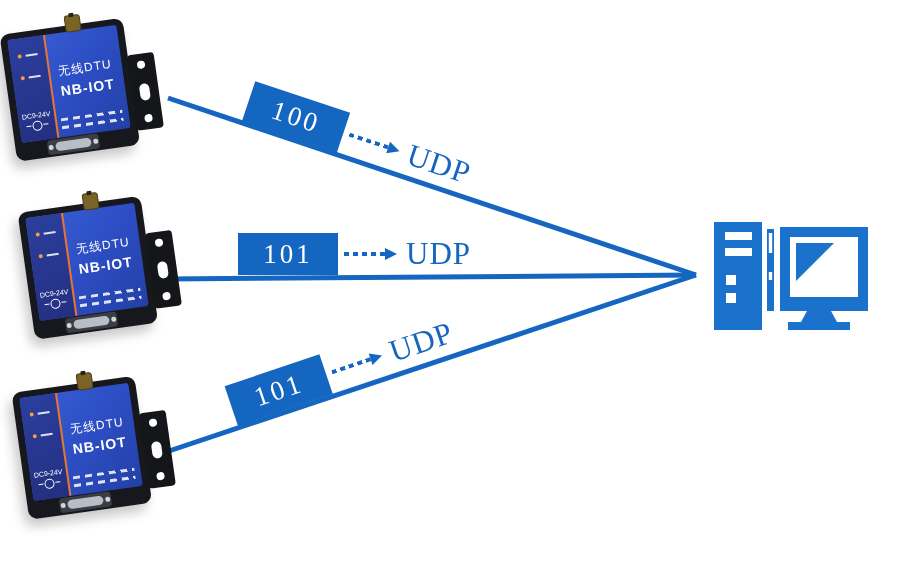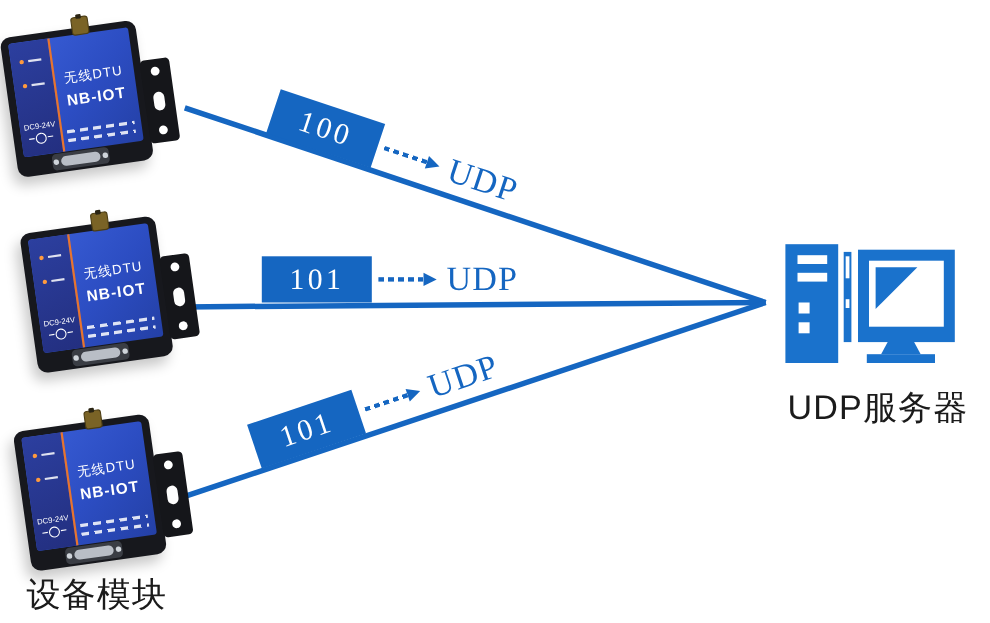--- a/index.html
+++ b/index.html
@@ -203,16 +203,14 @@
       <rect x="25" y="48" width="27" height="8"></rect>
       <rect x="26" y="75" width="10" height="10"></rect>
       <rect x="26" y="93" width="10" height="10"></rect>
       <rect x="68.8" y="33" width="3.4" height="20"></rect>
       <rect x="68.8" y="72" width="3.4" height="8"></rect>
       <rect x="90" y="37" width="68" height="60"></rect>
     </g>
     <polygon points="96,43 134,43 96,81" fill="#1a72cc"></polygon>
   </svg>
 
-  <div class="caption" id="server-caption">UDP服务器</div>
-  <div class="caption" id="devices-caption">设备模块</div>
 
 </div>
 
 </body></html>

